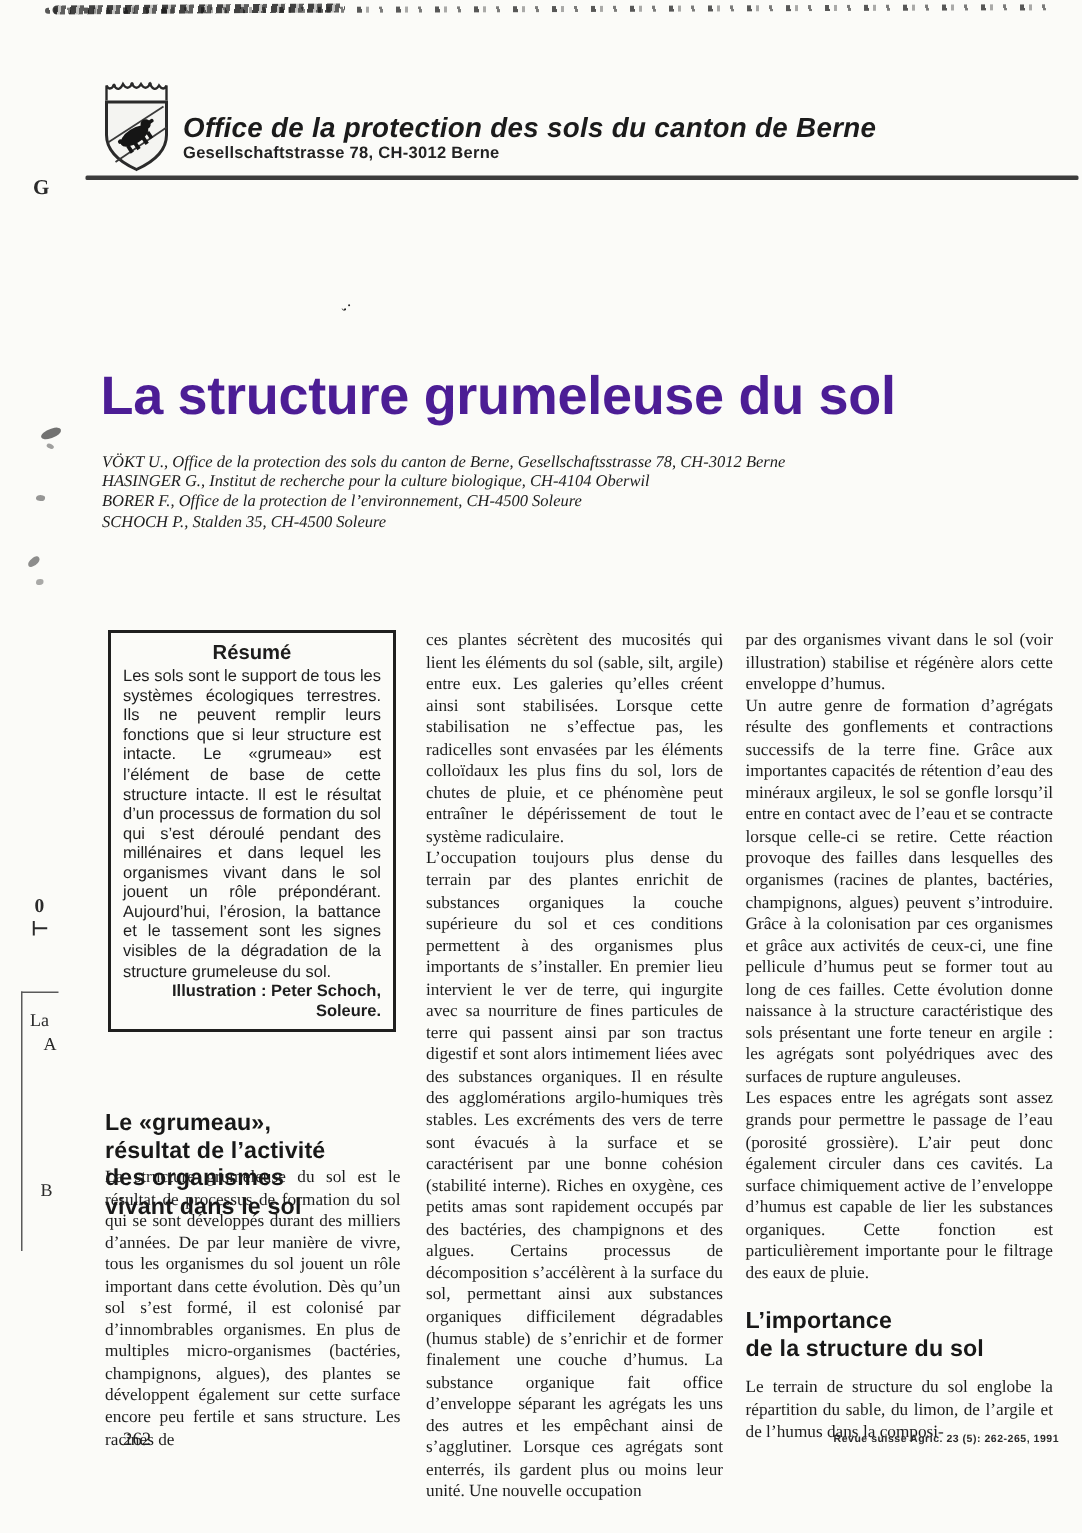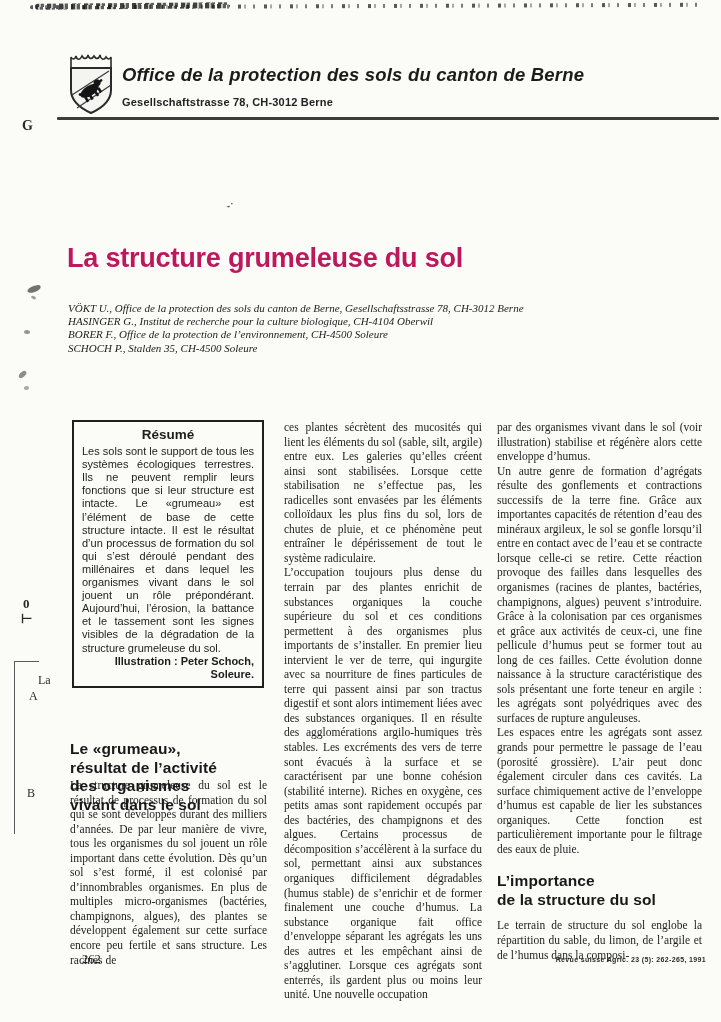--- a/index.html
+++ b/index.html
@@ -21,51 +21,51 @@
   .speckle2{
     top:3px;left:35px;width:195px;height:6px;border-radius:3px;opacity:.85;
     background:repeating-linear-gradient(100deg,
       rgba(20,20,20,.95) 0 4px, rgba(90,90,90,.4) 4px 6px,
       rgba(20,20,20,.8) 6px 9px, transparent 9px 12px);
     transform:rotate(-.4deg);
   }
   
   .logo{top:52px;left:64px;}
   .org-title{
-    top:64px;left:122px;width:580px;
+    top:74px;left:122px;width:580px;
     font-family:"Liberation Sans", sans-serif;font-style:italic;font-weight:bold;
     font-size:18.5px;letter-spacing:.2px;color:#1b1b1b;
   }
   .org-address{
     top:96px;left:122px;
     font-family:"Liberation Sans", sans-serif;font-weight:bold;
     font-size:11px;letter-spacing:.2px;color:#222;
   }
   .head-rule{top:117px;left:57px;width:662px;height:3px;background:#3c3c3c;border-radius:1px;}
   
   .mark{font-family:"Liberation Serif", serif;color:#2a2a2a;}
   .mark-g{top:118px;left:22px;font-size:14px;font-weight:bold;}
   .ink-dot{top:198px;left:230px;font-size:11px;color:#111;letter-spacing:-1px;transform:rotate(80deg);}
   .mark-zero{top:596px;left:23px;font-size:13px;font-weight:bold;}
   .mark-tee{top:611px;left:21px;font-size:13px;font-weight:bold;}
   .bracket{top:661px;left:14px;width:24px;height:172px;border-left:1.5px solid #5a5a5a;border-top:1.5px solid #5a5a5a;}
-  .mark-la{top:673px;left:38px;font-size:12px;}
+  .mark-la{top:673px;left:20px;font-size:12px;}
   .mark-a{top:689px;left:29px;font-size:12px;}
   .mark-b{top:786px;left:27px;font-size:12px;}
   .smudge{background:#444;border-radius:60% 40% 55% 45%;opacity:.75;}
   .sm1{top:286px;left:27px;width:14px;height:6px;transform:rotate(-18deg);}
   .sm2{top:296px;left:31px;width:5px;height:3px;transform:rotate(30deg);opacity:.5;}
   .sm3{top:330px;left:24px;width:6px;height:4px;transform:rotate(10deg);opacity:.55;}
   .sm4{top:372px;left:18px;width:9px;height:5px;transform:rotate(-35deg);opacity:.6;}
   .sm5{top:386px;left:24px;width:5px;height:4px;opacity:.45;}
   
   .article-title{
     top:243px;left:67px;width:600px;
     font-family:"Liberation Sans", sans-serif;font-weight:bold;
-    font-size:27px;letter-spacing:-.2px;color:#be185d;
+    font-size:36px;letter-spacing:-.2px;color:#4c1d95;
   }
   .authors{top:302px;left:68px;width:620px;font-style:italic;font-size:11px;line-height:13.2px;color:#1c1c1c;}
   .authors div{white-space:nowrap;}
   
   .resume{
     top:420px;left:72px;width:192px;height:268px;box-sizing:border-box;
     border:2px solid #1f1f1f;padding:6px 8px 4px 8px;overflow:hidden;
     font-family:"Liberation Sans", sans-serif;font-size:11px;line-height:13.1px;
   }
   .resume-title{text-align:center;font-weight:bold;font-size:13.5px;margin:0 0 4px 0;}

